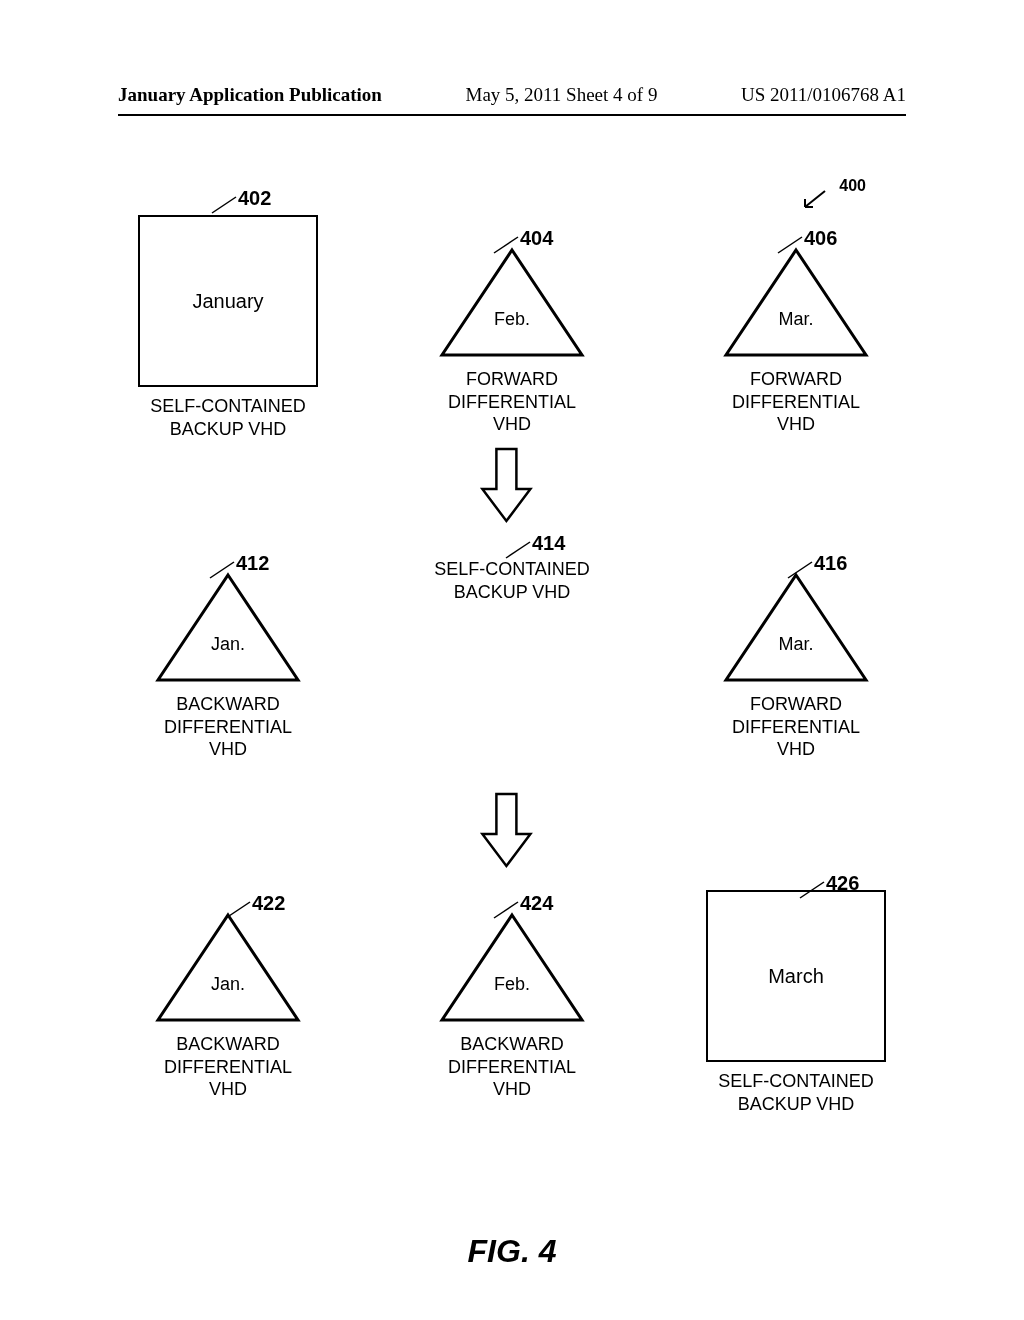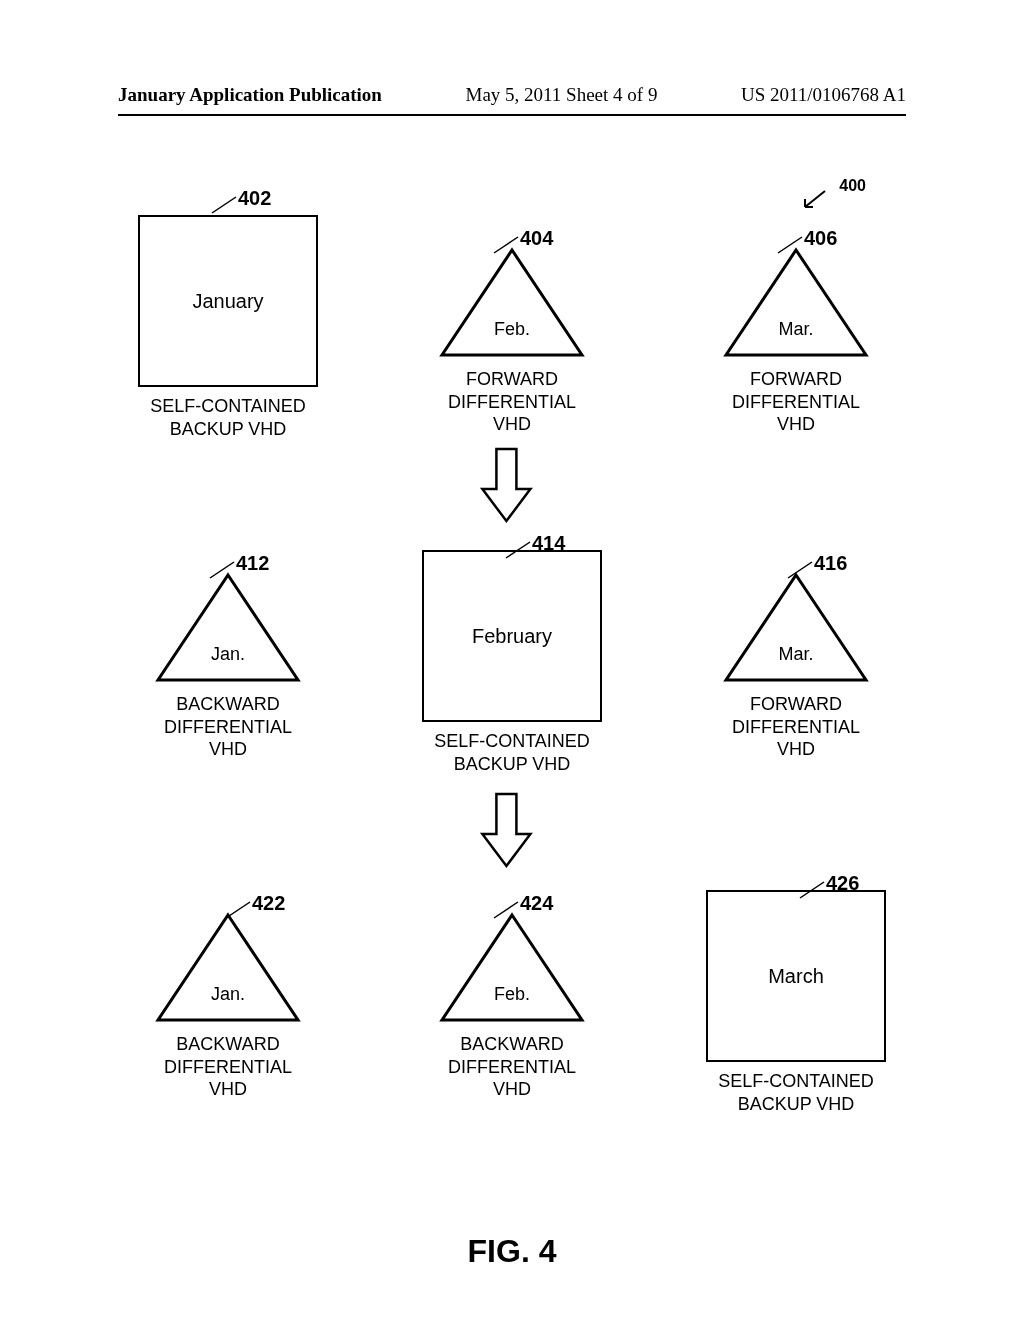--- a/index.html
+++ b/index.html
@@ -77,21 +77,21 @@
     font-size: 20px;
   }
   .tri-wrap {
     position: relative;
     width: 150px; height: 115px;
   }
   .tri-wrap svg { position: absolute; inset: 0; }
   .tri-text {
     position: absolute;
     left: 0; right: 0;
-    bottom: 20px;
+    bottom: 30px;
     text-align: center;
     font-family: Arial, Helvetica, sans-serif;
     font-size: 18px;
   }
   .caption {
     margin-top: 8px;
     font-family: Arial, Helvetica, sans-serif;
     font-size: 18px;
     line-height: 1.25;
     text-align: center;
@@ -106,20 +106,21 @@
   .arrow1 { top: 275px; }
   .arrow2 { top: 620px; }
 
   .fig-title {
     position: absolute;
     left: 0; right: 0;
     bottom: -10px;
     text-align: center;
     font-family: Arial, Helvetica, sans-serif;
     font-weight: bold;
+    font-style: italic;
     font-size: 32px;
   }
   
   .callout {
     position: absolute;
     font-family: Arial, Helvetica, sans-serif;
     font-weight: bold;
     font-size: 20px;
   }
   .callout svg { position: absolute; }
@@ -220,23 +221,20 @@
 VHD</div>
     </div>
 
     <div class="cell" style="position:relative;">
       <div class="callout" style="top:-18px; left:130px;">
         <svg width="34" height="22" style="left:-28px; top:6px;">
           <line x1="2" y1="20" x2="26" y2="4" stroke="#000" stroke-width="1.5"></line>
         </svg>
         <span>414</span>
       </div>
-      <div class="rect">
-        <span>February</span>
-      </div>
       <div class="caption">SELF-CONTAINED
 BACKUP VHD</div>
     </div>
 
     <div class="cell" style="position:relative; margin-top:20px;">
       <div class="callout" style="top:-18px; left:128px;">
         <svg width="34" height="22" style="left:-28px; top:6px;">
           <line x1="2" y1="20" x2="26" y2="4" stroke="#000" stroke-width="1.5"></line>
         </svg>
         <span>416</span>

